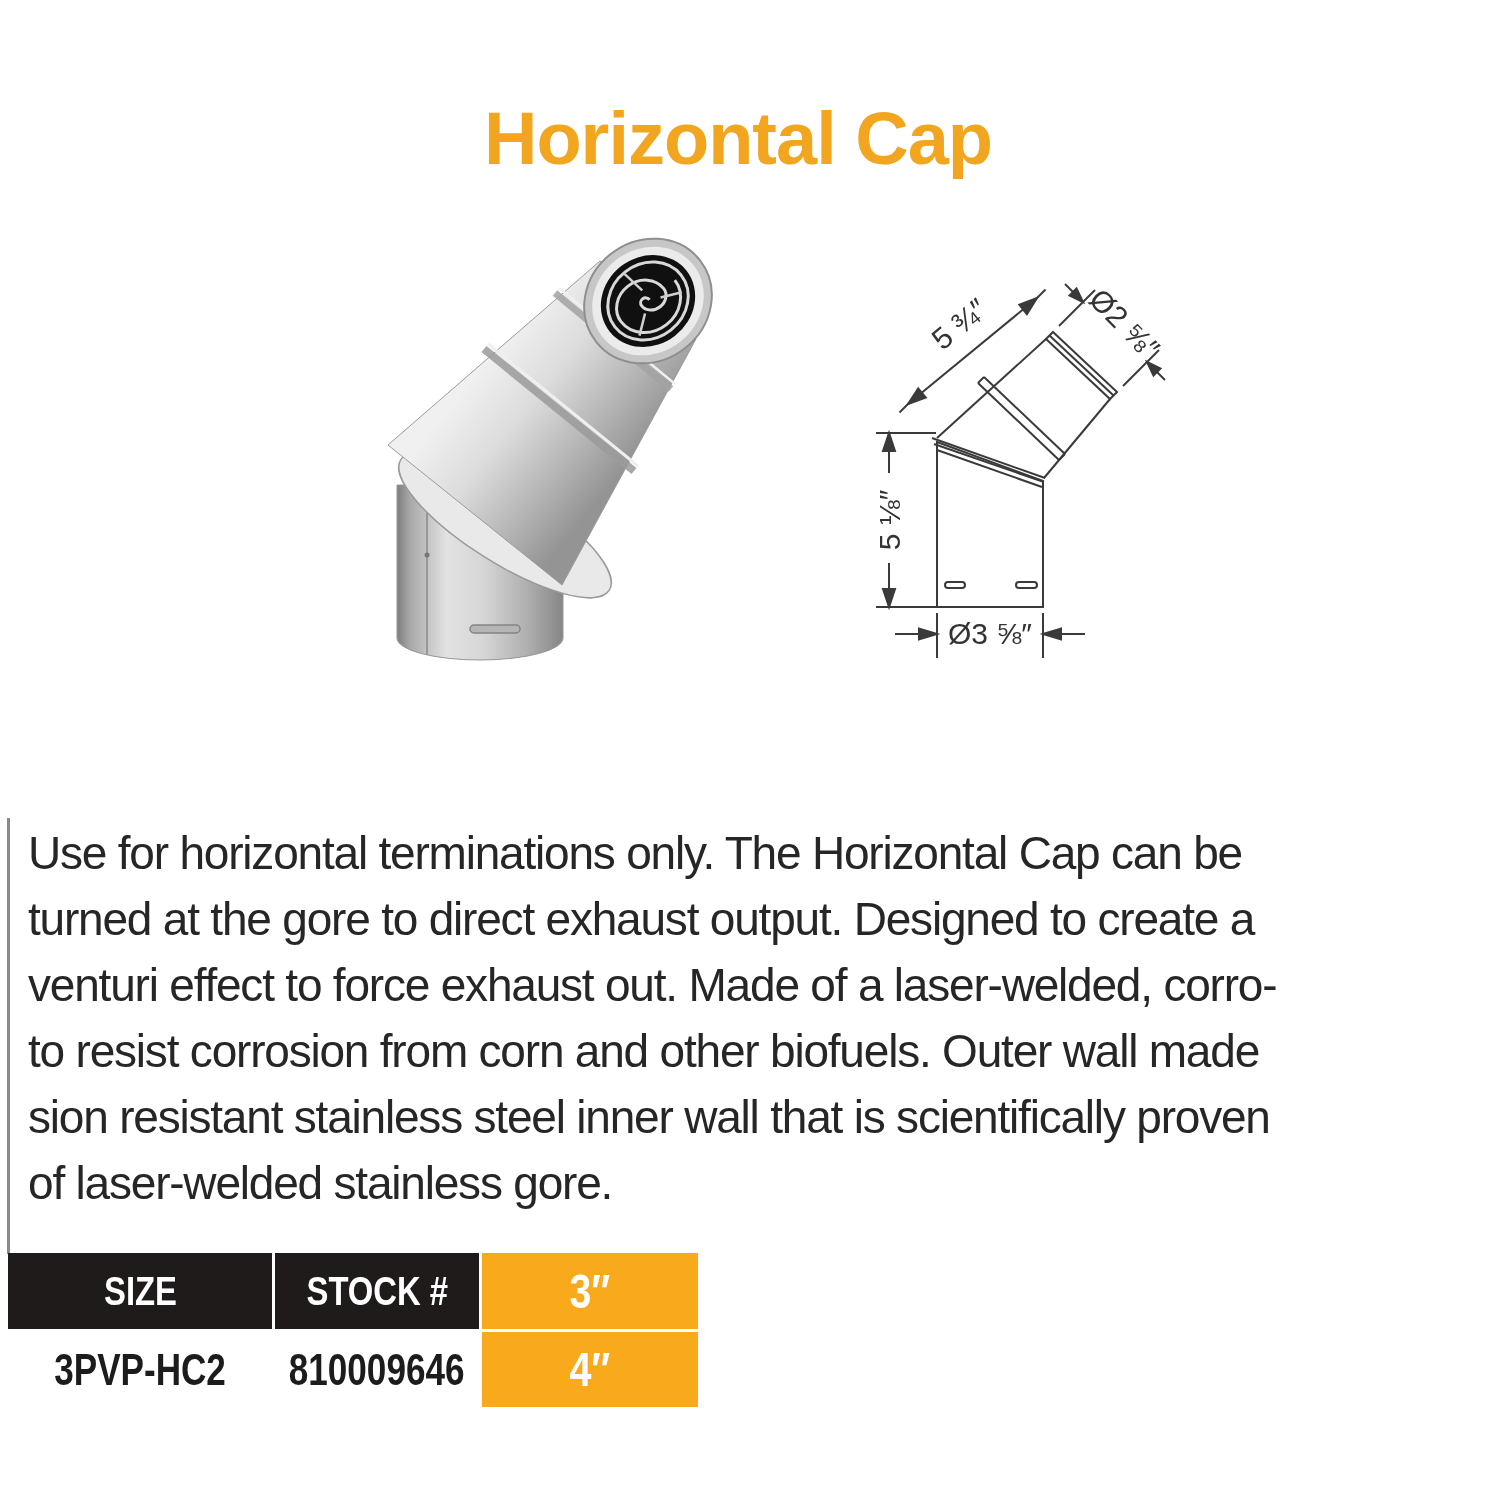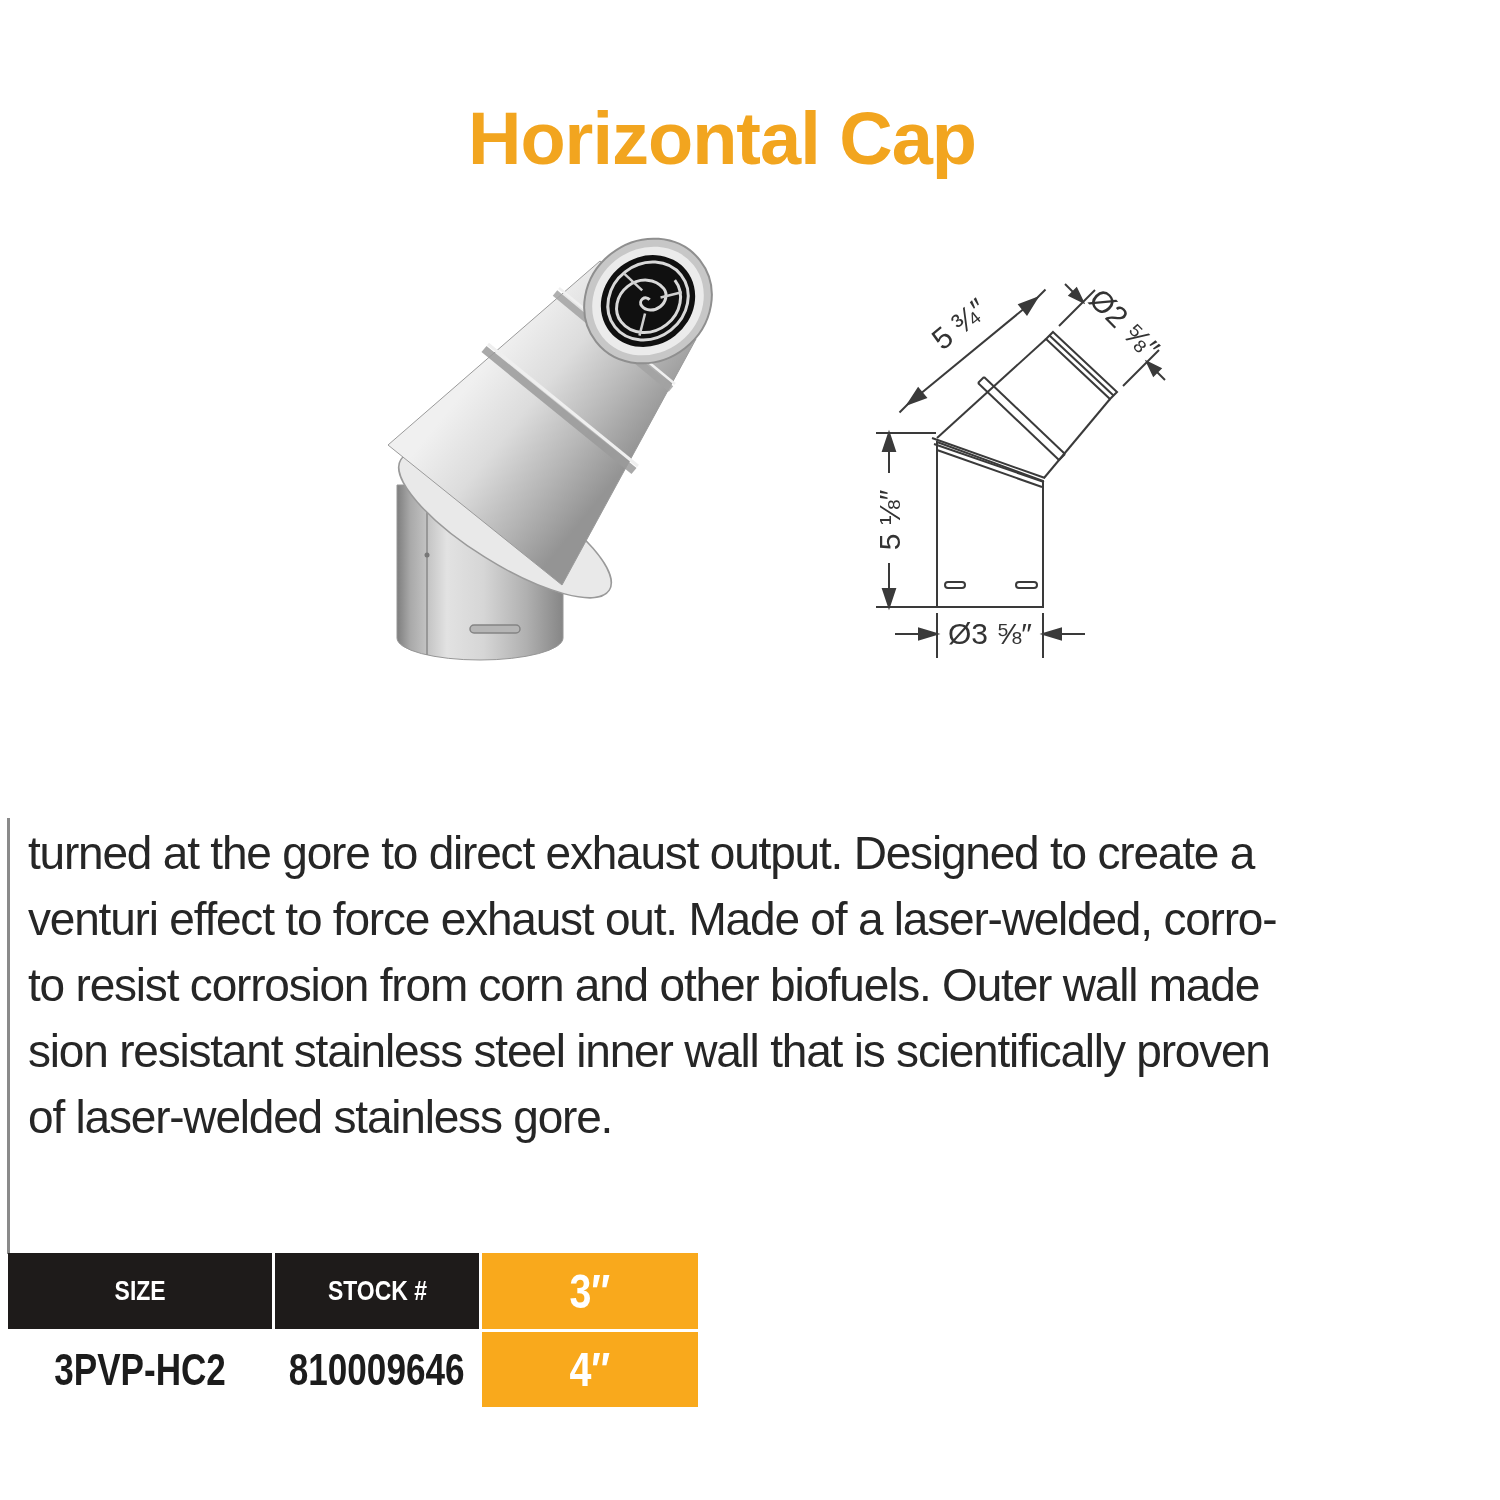--- a/index.html
+++ b/index.html
@@ -1,38 +1,38 @@
 <!DOCTYPE html>
 <html style="--accent: #F2A51F; --table-orange: #F9A91C; --table-cream: #FAEBCE; --header-bg: #1E1B1A; --text: #262626; --rule-gray: #8A8A8A;"><head>
 <meta charset="utf-8">
 <style>
   html,body{margin:0;padding:0;background:#fff;}
   .page{
     position:relative;width:1444px;height:1500px;background:#ffffff;overflow:hidden;
-    font-family:"Liberation Sans","DejaVu Sans",sans-serif;color:var(--text,#262626);
+    font-family:"Liberation Sans","DejaVu Sans",sans-serif;color:var(--text,#262626);padding-left:32px;
   }
   .title{
     position:absolute;left:0;top:46px;width:100%;text-align:center;
     font-size:74px;font-weight:600;letter-spacing:-1px;color:var(--accent,#F2A51F);
   }
   .figure-photo{position:absolute;left:380px;top:235px;width:340px;height:435px;}
   .figure-drawing{position:absolute;left:840px;top:230px;width:420px;height:470px;}
   .vrule{position:absolute;left:7px;top:818px;width:3px;height:436px;background:var(--rule-gray,#8A8A8A);}
   .desc{position:absolute;left:28px;top:820px;width:1460px;}
   .desc .line{
     white-space:nowrap;height:66px;line-height:66px;
     font-size:46px;letter-spacing:-1.2px;color:var(--text,#262626);
   }
   .spec-table{
     position:absolute;left:8px;top:1253px;width:690px;
     display:grid;grid-template-columns:264px 204px 216px;grid-template-rows:76px 75px 75px;
     gap:3px;background:#ffffff;
   }
   .cell{display:flex;align-items:center;justify-content:center;overflow:hidden;}
-  .cell.head{background:var(--header-bg,#1E1B1A);color:#ffffff;font-size:28px;font-weight:700;}
+  .cell.head{background:var(--header-bg,#1E1B1A);color:#ffffff;font-size:40px;font-weight:700;}
   .cell.size{background:var(--table-orange,#F9A91C);color:#ffffff;font-size:48px;font-weight:700;}
   .cell.val{background:#ffffff;color:#1c1c1c;font-size:45px;font-weight:700;}
   .cell.val.alt{background:var(--table-cream,#FAEBCE);}
   .cond{display:inline-block;transform:scaleX(0.82);transform-origin:center;}
   .cond2{display:inline-block;transform:scaleX(0.78);transform-origin:center;}
   svg text{font-family:"Liberation Sans","DejaVu Sans",sans-serif;}
   .dim-text{font-size:30px;fill:#333333;}
 </style>
 </head>
 <body>
@@ -144,20 +144,21 @@
     </g>
     <text class="dim-text" transform="translate(126,102) rotate(-39.5)" text-anchor="middle">5 ¾″</text>
     <text class="dim-text" transform="translate(277,101) rotate(45)" text-anchor="middle">Ø2 ⅝″</text>
     <text class="dim-text" transform="translate(60,290) rotate(-90)" text-anchor="middle">5 ⅛″</text>
     <text class="dim-text" x="150" y="414" text-anchor="middle">Ø3 ⅝″</text>
   </svg>
 
   <div class="vrule"></div>
 
   <div class="desc">
+    <div class="line">Use for horizontal terminations only.  The Horizontal Cap can be</div>
     <div class="line">turned at the gore to direct exhaust output. Designed to create a</div>
     <div class="line">venturi effect to force exhaust out. Made of a laser-welded, corro-</div>
     <div class="line">to resist corrosion from corn and other biofuels. Outer wall made</div>
     <div class="line">sion resistant stainless steel inner wall that is scientifically proven</div>
     <div class="line">of laser-welded stainless gore.</div>
   </div>
 
   <div class="spec-table">
     <div class="cell head">
       <span class="cond">SIZE</span>

